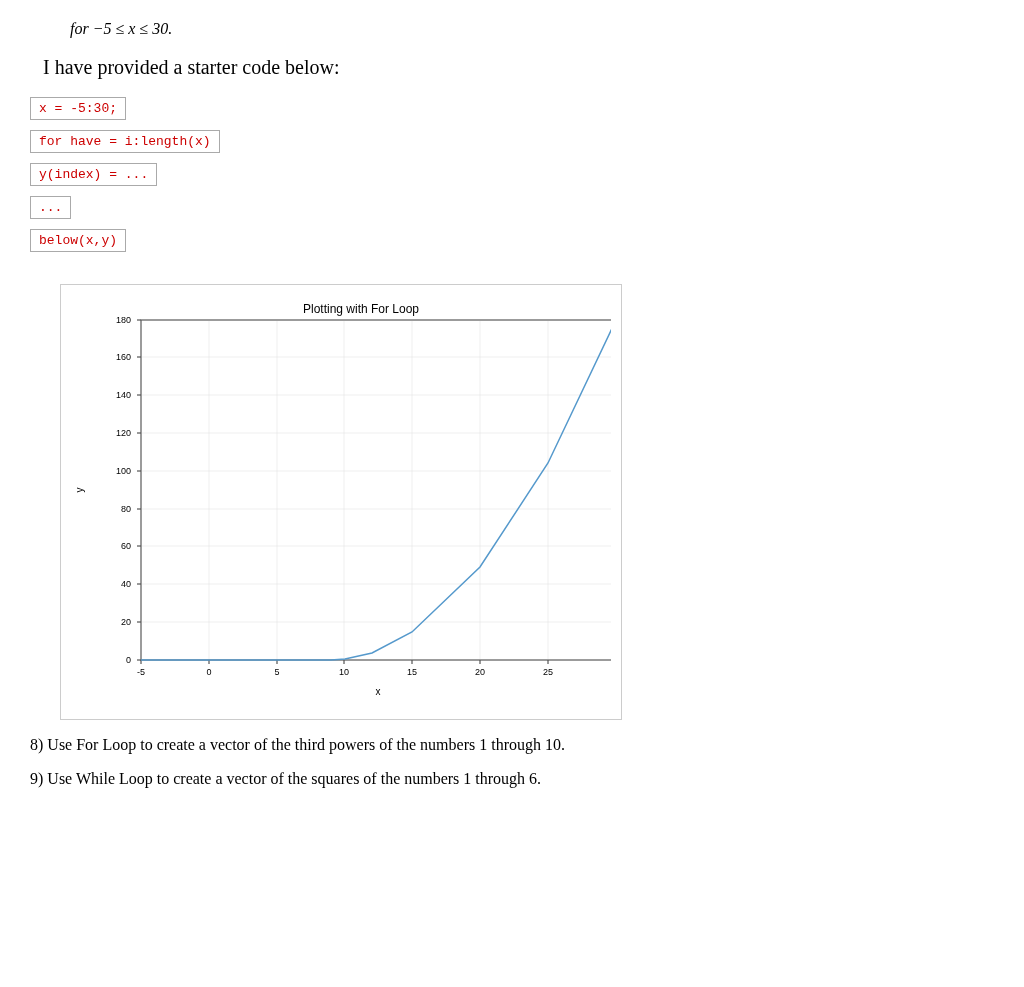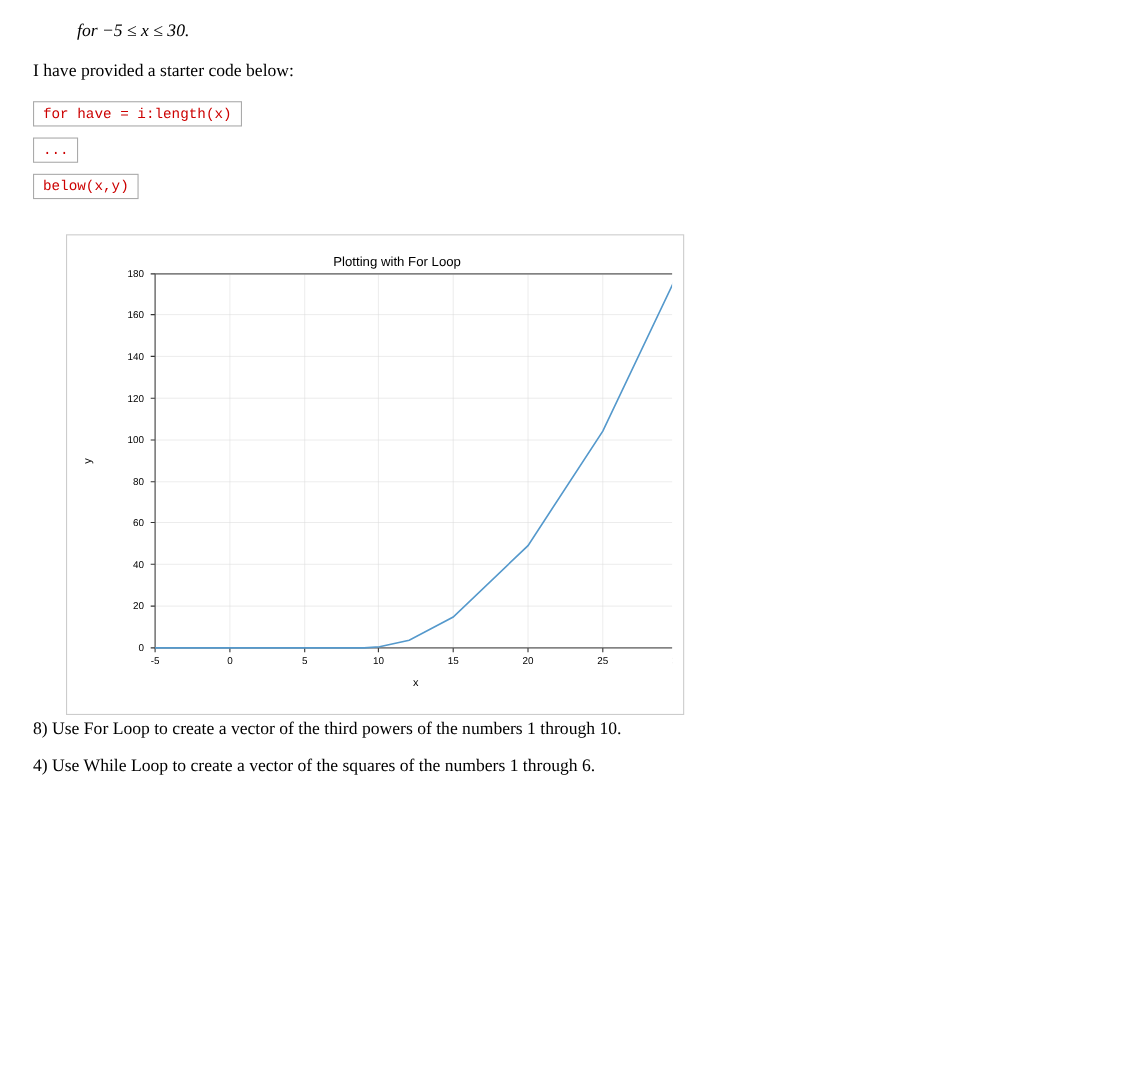--- a/index.html
+++ b/index.html
@@ -10,38 +10,39 @@
       color: #000;
       padding: 20px 30px;
     }
     .math-line {
       font-style: italic;
       font-size: 16px;
       margin-bottom: 18px;
       margin-left: 40px;
     }
     .intro-text {
-      font-size: 16px;
+      font-size: 20px;
       margin-bottom: 18px;
+      margin-left: 13px;
     }
     .code-block {
       display: inline-block;
       font-family: 'Courier New', Courier, monospace;
       font-size: 13px;
       background: #fff;
       border: 1px solid #aaa;
       padding: 3px 8px;
       margin-bottom: 10px;
       color: #c00;
     }
     .code-section {
       margin-bottom: 6px;
     }
     .chart-container {
-      margin: 16px 0 4px 30px;
+      margin: 16px 0 16px 30px;
       display: inline-block;
       border: 1px solid #ccc;
       padding: 10px;
       background: #fff;
     }
     .question-text {
       font-size: 16px;
       margin-bottom: 16px;
     }
     
@@ -67,21 +68,23 @@
 
 <div class="math-line">
   for −5 ≤ <i>x</i> ≤ 30.
 </div>
 
 
 <p class="intro-text">I have provided a starter code below:</p>
 
 
 <div class="code-section">
+  <div><span class="code-block">x = -5:30;</span></div>
   <div><span class="code-block">for have = i:length(x)</span></div>
+  <div><span class="code-block">y(index) = ...</span></div>
   <div><span class="code-block">...</span></div>
   <div><span class="code-block">below(x,y)</span></div>
 </div>
 
 
 <div class="chart-container">
   <svg width="540" height="410">
 
     <text x="290" y="18" class="chart-title">Plotting with For Loop</text>
 
@@ -152,16 +155,16 @@
     <text x="12" y="195" class="axis-label" text-anchor="middle" transform="rotate(-90,12,195)">y</text>
 
     <rect x="70" y="25" width="475" height="340" fill="none" stroke="#555" stroke-width="1"></rect>
 
     <polyline points="70,365 260,365 274,364 301,358 341,337 409,272 477,168 545,25" fill="none" stroke="#5599cc" stroke-width="1.5"></polyline>
   </svg>
 </div>
 
 
 <p class="question-text">8) Use For Loop to create a vector of the third powers of the numbers 1 through 10.</p>
-<p class="question-text">4) Use While Loop to create a vector of the squares of the numbers 1 through 6.</p>
+<p class="question-text">9) Use While Loop to create a vector of the squares of the numbers 1 through 6.</p>
 
 
 
 
 </body></html>

